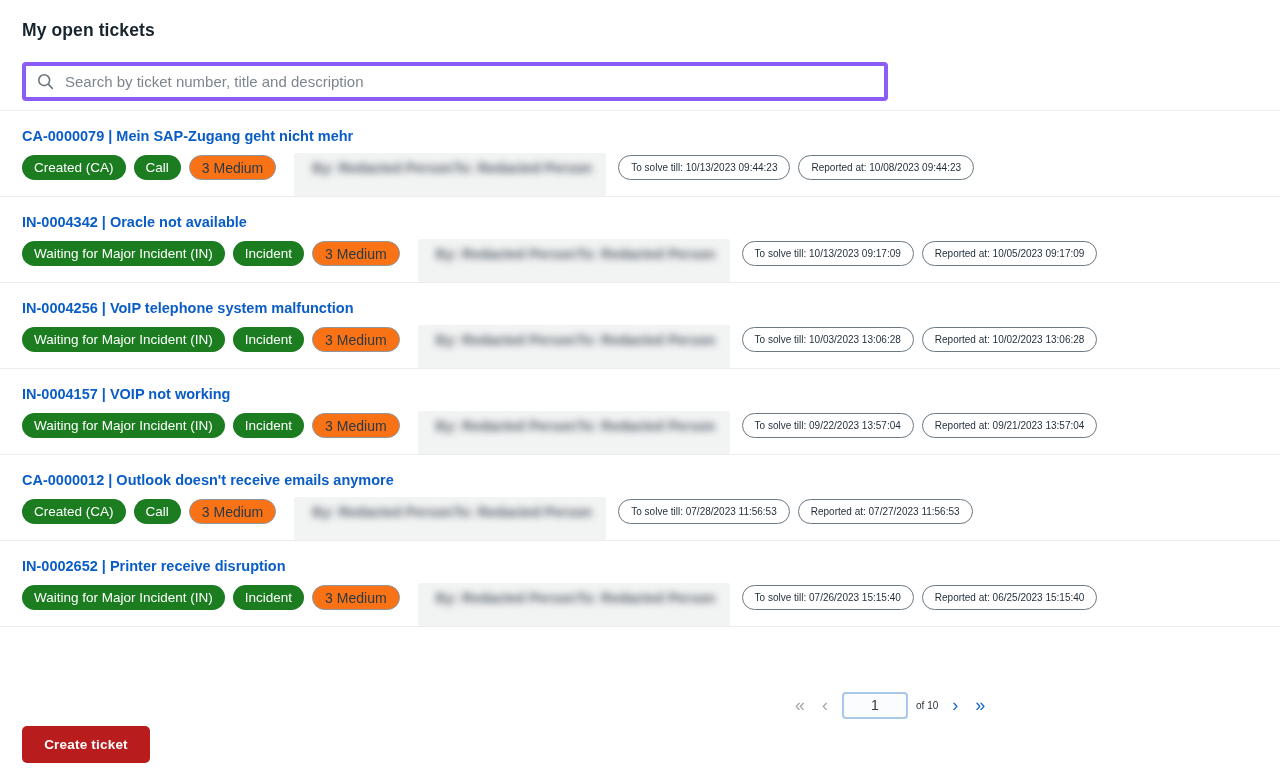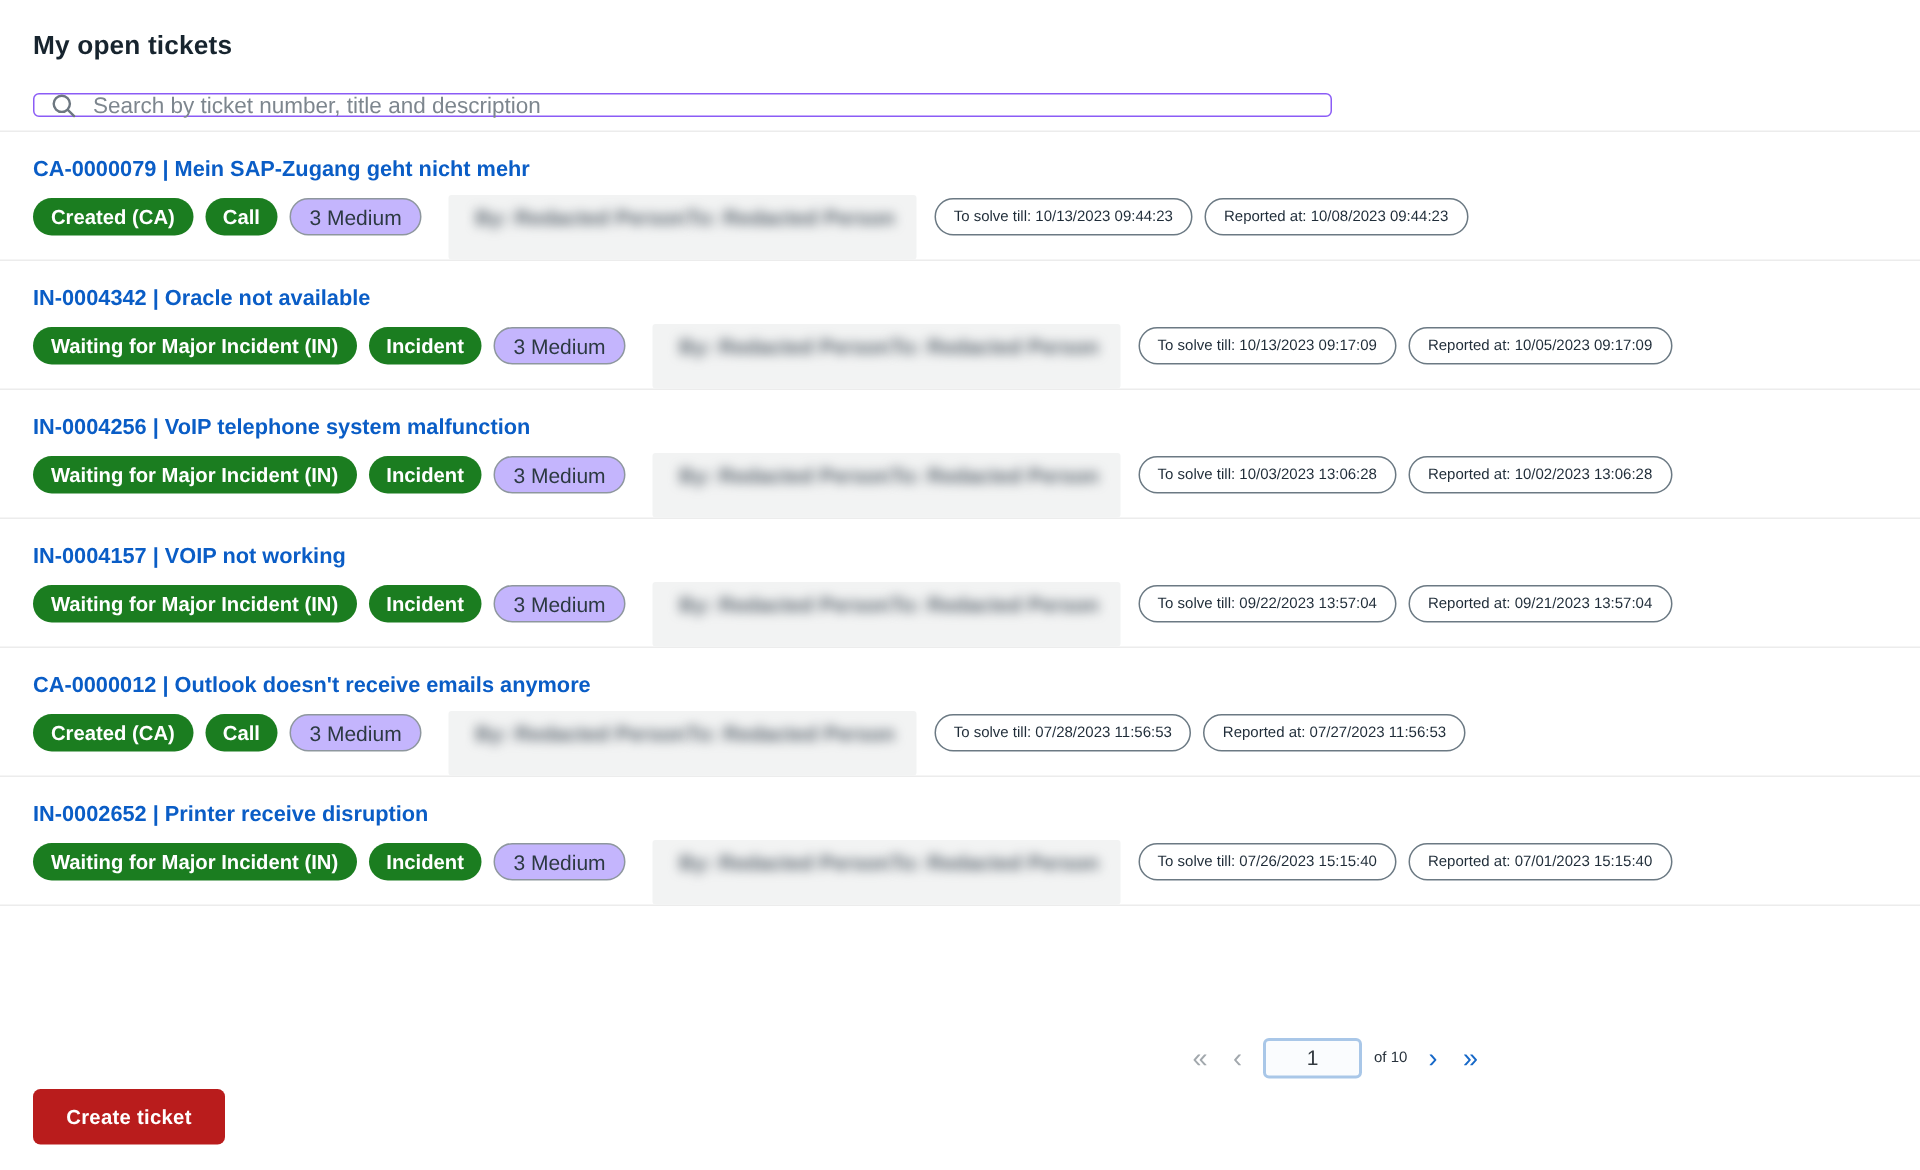--- a/index.html
+++ b/index.html
@@ -3,47 +3,47 @@
 <meta charset="utf-8">
 <style>
   * { margin: 0; padding: 0; box-sizing: border-box; }
   html, body { width: 1280px; height: 780px; background: #ffffff; overflow: hidden; }
   body { font-family: "Liberation Sans", sans-serif; color: #1d2d3e; position: relative; }
 
   
   .header { padding-top: 20px; border-bottom: 1px solid #ececec; }
   .page-title { font-size: 17.5px; font-weight: 700; color: #17242e; margin-left: 22px; letter-spacing: .1px; }
   .search-box {
-    margin: 21px 0 9px 22px; width: 866px; height: 16px;
-    border: 1px solid #8b5cf6; border-radius: 4px;
+    margin: 21px 0 9px 22px; width: 866px; height: 39px;
+    border: 4px solid #8b5cf6; border-radius: 4px;
     display: flex; align-items: center; padding: 0 11px; gap: 11px; background: #fff;
   }
   .search-box input {
     border: none; outline: none; flex: 1; font-size: 15px;
     font-family: "Liberation Sans", sans-serif; color: #32404c; background: transparent;
   }
   .search-box input::placeholder { color: #7d868e; }
   .search-icon { display: flex; align-items: center; }
 
   
   .ticket {
     height: 86px; padding: 16px 22px 0; border-bottom: 1px solid #ececec; overflow: visible;
   }
   .ticket-link {
     display: inline-block; font-size: 14.5px; font-weight: 700; color: #0a5dc6;
     text-decoration: none; line-height: 15px; cursor: pointer;
   }
   .badges { display: flex; align-items: flex-start; margin-top: 10px; height: 25px; }
   .pill {
     display: inline-flex; align-items: center; height: 25px; padding: 0 12px;
-    border-radius: 13px; font-size: 13.5px; font-weight: 700; color: #ffffff;
+    border-radius: 13px; font-size: 13.5px; font-weight: 400; color: #ffffff;
     background: #1b7d20; margin-right: 8px; white-space: nowrap;
   }
   .pill-outline {
-    background: #c4b5fd; border: 1px solid #8e979e; color: #2c3942;
+    background: #f97316; border: 1px solid #8e979e; color: #2c3942;
     font-weight: 400; font-size: 14px;
   }
   .pill-date {
     background: #ffffff; border: 1px solid #6b7983; color: #1f2c38;
     font-weight: 500; font-size: 10px;
   }
   .blurband {
     position: relative; width: 312px; height: 25px; margin: 0 12px 0 10px;
     display: flex; align-items: center; justify-content: space-between;
     padding: 0 18px; flex: none;
@@ -193,21 +193,21 @@
     </a>
     <div class="badges">
       <span class="pill">Waiting for Major Incident (IN)</span>
       <span class="pill">Incident</span>
       <span class="pill pill-outline">3 Medium</span>
       <span class="blurband">
         <span class="blurtext">By: Redacted Person</span>
         <span class="blurtext">To: Redacted Person</span>
       </span>
       <span class="pill pill-date">To solve till: 07/26/2023 15:15:40</span>
-      <span class="pill pill-date">Reported at: 07/01/2023 15:15:40</span>
+      <span class="pill pill-date">Reported at: 06/25/2023 15:15:40</span>
     </div>
   </div>
 </div>
 
 <div class="pagination">
   <button class="pg-arrow pg-disabled pg-first">«</button>
   <button class="pg-arrow pg-disabled pg-prev">‹</button>
   <input class="pg-input" type="text" value="1" style="">
   <span class="pg-of">of 10</span>
   <button class="pg-arrow pg-enabled pg-next">›</button>

